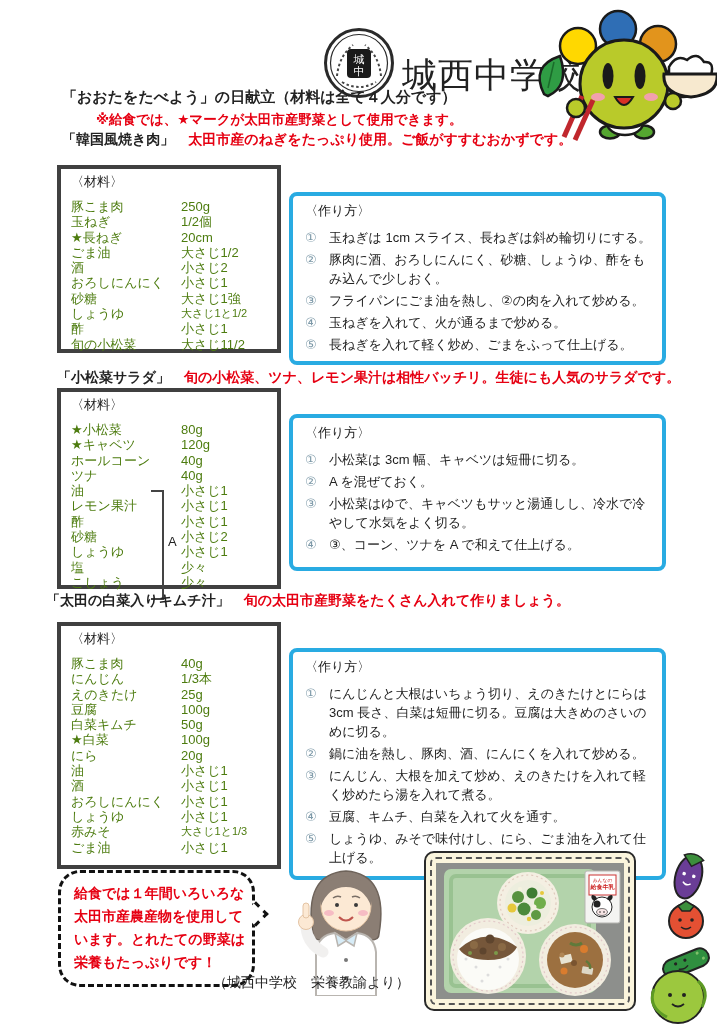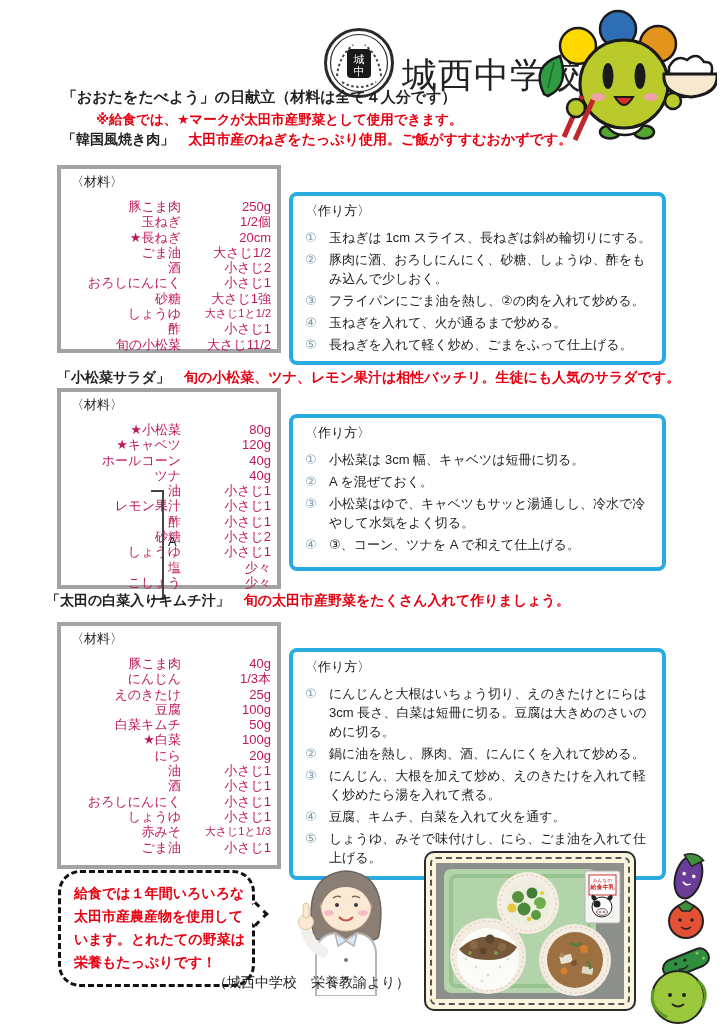--- a/index.html
+++ b/index.html
@@ -13,30 +13,30 @@
   .mascot { position:absolute; left:512px; top:4px; }
   .main-title { position:absolute; left:62px; top:88px; font-size:15px; font-weight:600; color:#222; }
   .note { position:absolute; left:96px; top:111px; font-size:13.5px; color:#e60012; font-weight:600; }
   
   .section-heading { position:absolute; font-size:14px; font-weight:600; color:#222; white-space:nowrap; }
   .h1 { left:62px; top:131px; }
   .h2 { left:57px; top:369px; }
   .h3 { left:46px; top:592px; }
   .recipe-desc { color:#e60012; margin-left:14px; }
   
-  .green-box { position:absolute; border:4px solid #a3a3a3; background:#fff; box-sizing:border-box; padding:5px 6px 4px 10px; }
+  .green-box { position:absolute; border:4px solid #404040; background:#fff; box-sizing:border-box; padding:5px 6px 4px 10px; }
   .blue-box  { position:absolute; border:4px solid #29abe2; border-radius:8px; background:#fff; box-sizing:border-box; padding:7px 10px 6px 12px;margin-top:24px; }
   .g1 { left:57px; top:165px; width:224px; height:188px; }
   .b1 { left:289px; top:168px; width:377px; height:173px; }
   .g2 { left:57px; top:388px; width:224px; height:201px; }
   .b2 { left:289px; top:390px; width:377px; height:157px; }
   .g3 { left:57px; top:622px; width:224px; height:247px; }
   .b3 { left:289px; top:624px; width:377px; height:232px; }
   .box-title { font-size:13px; color:#222; margin-bottom:9px; line-height:16px; }
-  .ing-row { display:flex; font-size:13px; line-height:15.3px; color:#be185d;text-align:right; }
+  .ing-row { display:flex; font-size:13px; line-height:15.3px; color:#4d7c0f; }
   .ing-name { width:110px; flex-shrink:0; white-space:nowrap; }
   .ing-amt { flex:1; white-space:nowrap; }
   .ing-row.small .ing-amt { font-size:11px; }
   .step { display:flex; margin-bottom:3px; font-size:13px; line-height:19px; }
   .step-num { width:24px; flex-shrink:0; color:#7d99a8; }
   .step-text { flex:1; color:#222; }
   
   .a-bracket { position:absolute; left:90px; top:98px; width:11px; height:106px;
     border:2px solid #444; border-left:none; }
   .a-label { position:absolute; left:107px; top:142px; font-size:13px; color:#222; }

